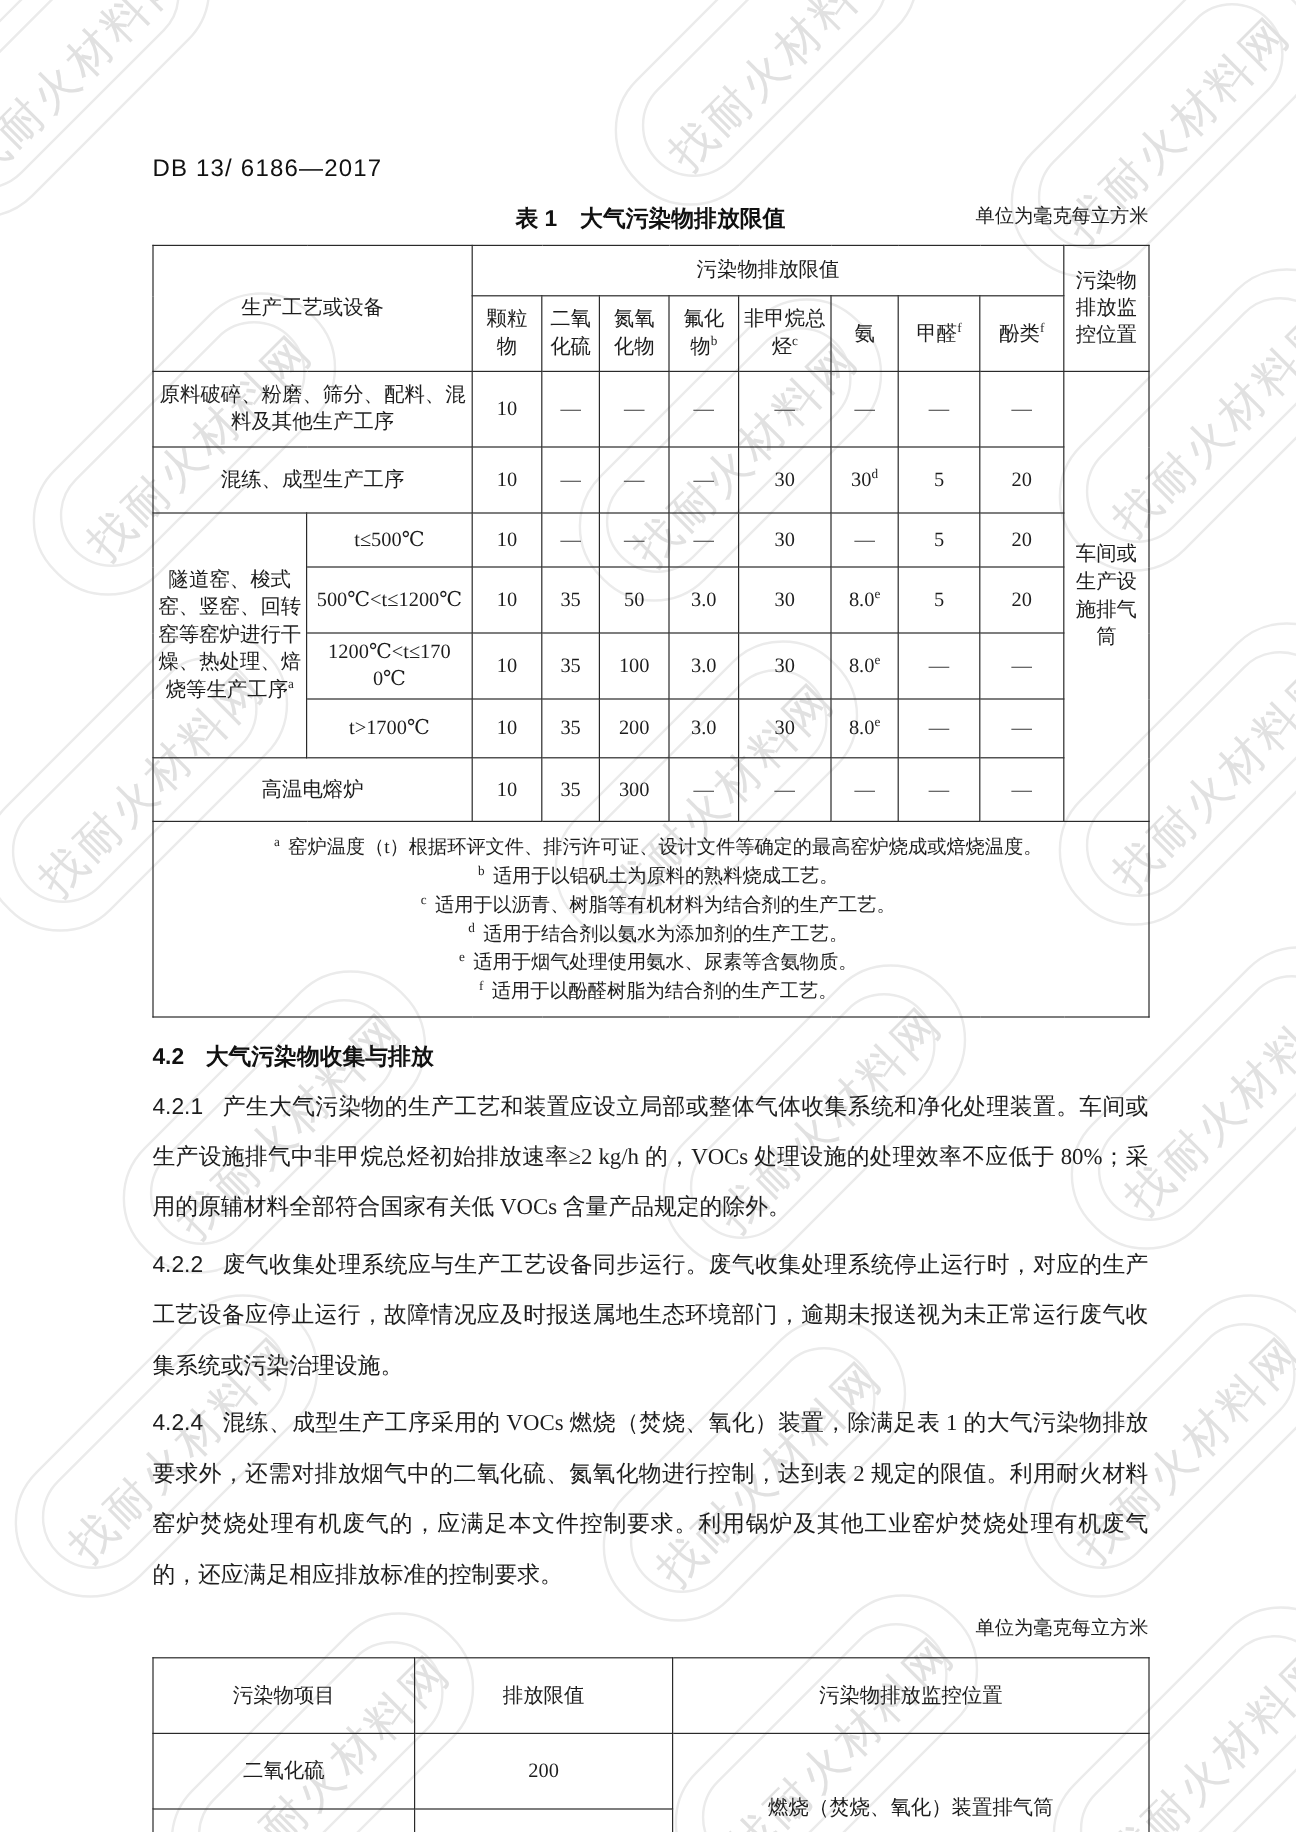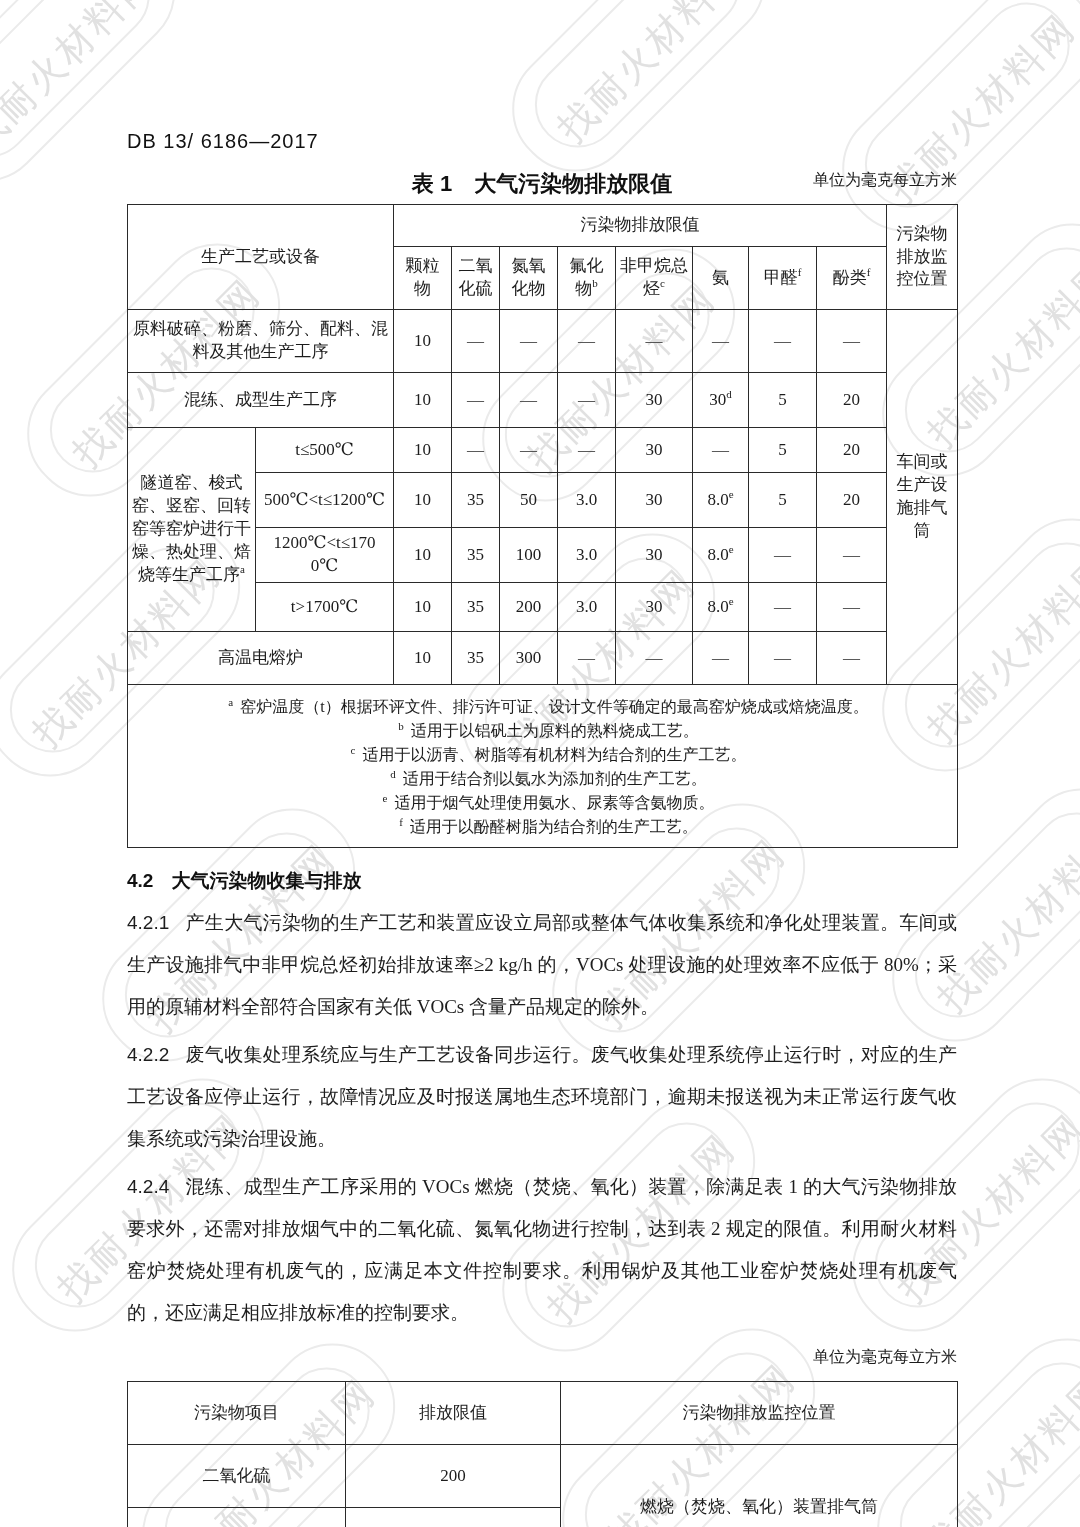--- a/index.html
+++ b/index.html
@@ -21,21 +21,21 @@
   }
   
   .content { position:absolute; left:127px; top:0; width:830px; z-index:1; }
   .doc-number {
     margin-top:130px; font-family:"Liberation Sans","DejaVu Sans",sans-serif;
     font-size:20px; letter-spacing:1px; color:#111;
   }
   .caption-row { position:relative; text-align:center; margin-top:16px; height:26px; }
   .caption {
     font-family:"Liberation Sans","DejaVu Sans",sans-serif;
-    font-weight:bold; font-size:22px; color:#111;
+    font-weight:bold; font-size:19px; color:#111;
   }
   .unit-note { position:absolute; right:0; bottom:4px; font-size:16px; color:#1d1d1d; }
   
   table { border-collapse:collapse; width:830px; table-layout:fixed; margin-top:9px; }
   td {
     border:1.2px solid #2a2a2a; text-align:center; vertical-align:middle;
     font-size:17px; padding:3px 4px; line-height:1.35; color:#1d1d1d;
     background:transparent; word-break:break-all;
   }
   sup { font-size:11px; line-height:0; }

